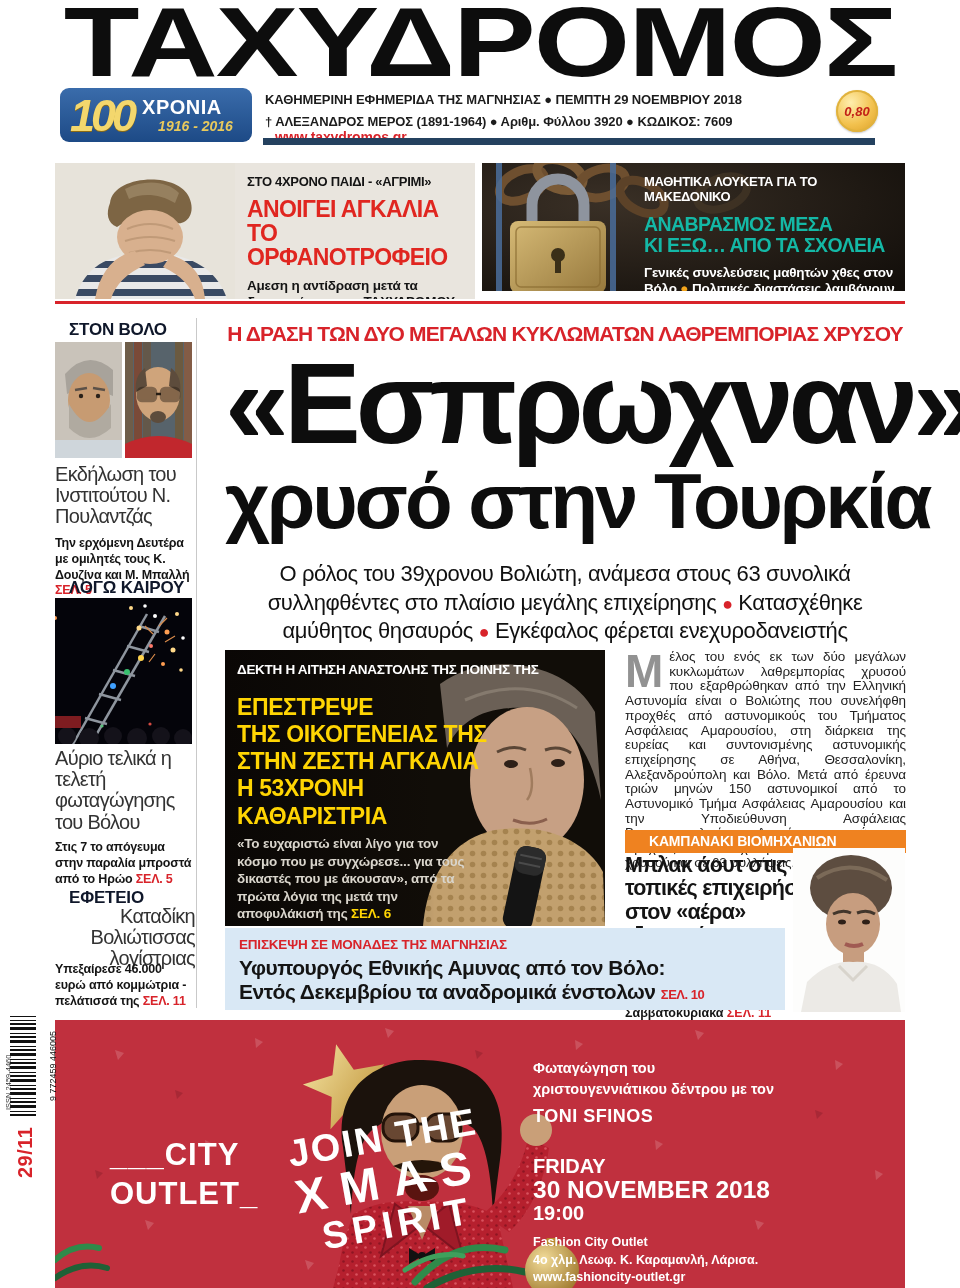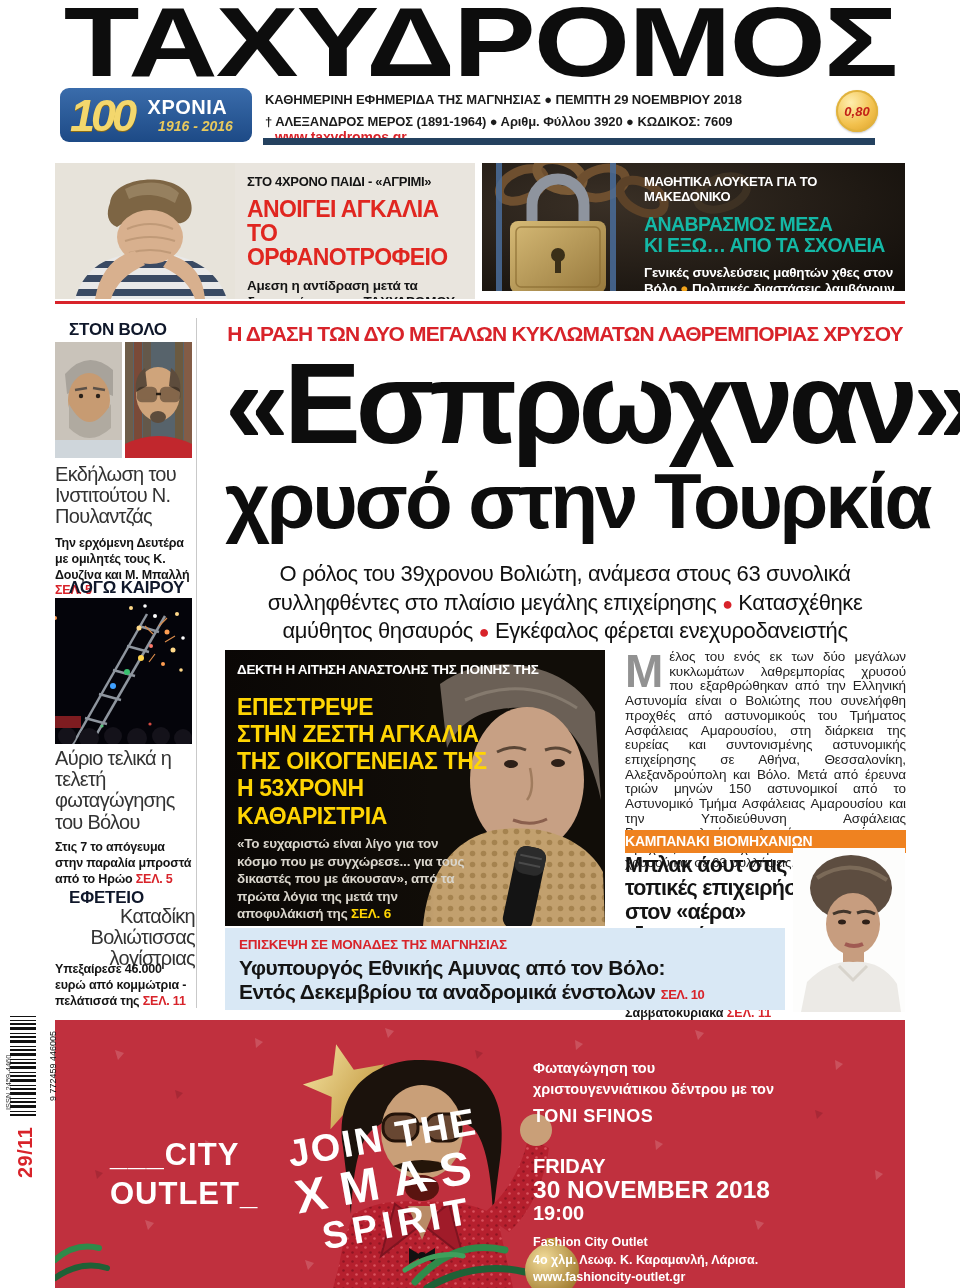--- a/index.html
+++ b/index.html
@@ -8,21 +8,21 @@
   .abs{position:absolute;}
 
   
   .masthead-title{position:absolute;left:0;right:0;top:-10px;text-align:center;
     font-size:124px;font-weight:900;letter-spacing:-2px;line-height:1;color:#0d0d0d;
     transform:scaleY(.8);transform-origin:50% 12px;white-space:nowrap;}
   .badge{position:absolute;left:60px;top:88px;width:192px;height:54px;border-radius:9px;
     background:linear-gradient(#3a6cab,#1d4a86);display:flex;align-items:center;padding:0 10px;box-sizing:border-box;}
   .badge-100{font-size:45px;font-weight:900;font-style:italic;color:#f3d76d;letter-spacing:-4px;
     text-shadow:0 1px 0 #8a6a14;line-height:1;}
-  .badge-right{margin-left:9px;display:flex;flex-direction:column;line-height:1;text-align:center;}
+  .badge-right{margin-left:9px;display:flex;flex-direction:column;line-height:1;}
   .badge-word{color:#fff;font-weight:700;font-size:20px;letter-spacing:.5px;}
   .badge-years{color:#e8c95c;font-weight:700;font-style:italic;font-size:14px;margin-top:2px;margin-left:16px;}
   .dateline{position:absolute;left:265px;top:92px;width:600px;}
   .dl{font-size:13px;font-weight:700;color:#1c1c1c;letter-spacing:-.1px;}
   .dl2{margin-top:7px;}
   .site{color:#d8232a;margin-left:10px;font-size:14px;}
   .navy-bar{position:absolute;left:263px;top:138px;width:612px;height:7px;background:#24415f;}
   .coin{position:absolute;left:836px;top:90px;width:42px;height:42px;border-radius:50%;
     background:radial-gradient(circle at 35% 30%,#ffeead,#f2c14e 55%,#d99b22);
     box-shadow:inset 0 0 0 2px #e0b23e, 0 1px 2px rgba(0,0,0,.25);
@@ -69,21 +69,21 @@
   .w-head{position:absolute;left:12px;top:44px;width:300px;font-size:23px;font-weight:900;color:#ffd503;
     line-height:1.18;letter-spacing:-.4px;}
   .w-quote{position:absolute;left:12px;top:185px;width:235px;font-size:13.5px;font-weight:700;color:#d9d5cc;line-height:1.3;letter-spacing:-.2px;}
 
   
   .bodycol{position:absolute;left:625px;top:650px;width:281px;font-size:13.5px;line-height:1.1;
     text-align:justify;color:#222;letter-spacing:-.1px;}
   .bodycol p{margin:0;line-height:1.09;}
   .dropcap{float:left;font-size:46px;line-height:.85;font-weight:700;color:#929292;padding:2px 6px 0 0;}
   .olabel{position:absolute;left:625px;top:830px;width:281px;height:23px;background:#ef8220;box-sizing:border-box;
-    color:#fff;font-weight:900;font-size:14px;line-height:23px;padding-left:0;letter-spacing:-.2px;}
+    color:#fff;font-weight:900;font-size:14px;line-height:23px;padding-left:24px;letter-spacing:-.2px;}
   .ind-head{position:absolute;left:625px;top:854px;width:205px;font-size:21.5px;font-weight:900;color:#141414;
     line-height:1.09;letter-spacing:-.7px;}
   .ind-sub{position:absolute;left:625px;top:974px;width:180px;font-size:12.5px;font-weight:700;line-height:1.26;color:#141414;}
   .ind-photo{position:absolute;left:793px;top:848px;width:112px;height:164px;}
 
   
   .bluebox{position:absolute;left:225px;top:928px;width:560px;height:82px;background:#d9e8f5;}
   .bb-kicker{position:absolute;left:14px;top:9px;font-size:13.5px;font-weight:900;color:#d8232a;letter-spacing:-.2px;}
   .bb-h{position:absolute;left:14px;font-size:21px;font-weight:900;color:#141414;letter-spacing:-.5px;white-space:nowrap;}
   .bb-h .pgref{font-size:13px;}
@@ -343,22 +343,22 @@
       <g transform="rotate(12 298 240)">
         <rect x="284" y="196" width="30" height="84" rx="10" fill="#141414"></rect>
         <rect x="284" y="196" width="30" height="28" rx="10" fill="#2b2b2b"></rect>
         <path d="M288,206 h22 M288,214 h22" stroke="#4a4a4a" stroke-width="2"></path>
       </g>
       <rect width="210" height="276" fill="url(#fadeL)"></rect>
     </svg>
     <div class="w-kicker">ΔΕΚΤΗ Η ΑΙΤΗΣΗ ΑΝΑΣΤΟΛΗΣ ΤΗΣ ΠΟΙΝΗΣ ΤΗΣ</div>
     <div class="w-head">
       <div>ΕΠΕΣΤΡΕΨΕ</div>
+      <div>ΤΗΣ ΟΙΚΟΓΕΝΕΙΑΣ ΤΗΣ</div>
       <div>ΣΤΗΝ ΖΕΣΤΗ ΑΓΚΑΛΙΑ</div>
-      <div>ΤΗΣ ΟΙΚΟΓΕΝΕΙΑΣ ΤΗΣ</div>
       <div>Η 53ΧΡΟΝΗ</div>
       <div>ΚΑΘΑΡΙΣΤΡΙΑ</div>
     </div>
     <div class="w-quote">
       <span>«Το ευχαριστώ είναι λίγο για τον κόσμο που με συγχώρεσε... για τους δικαστές που με άκουσαν», από τα πρώτα λόγια της μετά την αποφυλάκισή της</span>
       <span class="pgref-y">ΣΕΛ. 6</span>
     </div>
   </div>
 
   <div class="bodycol">

